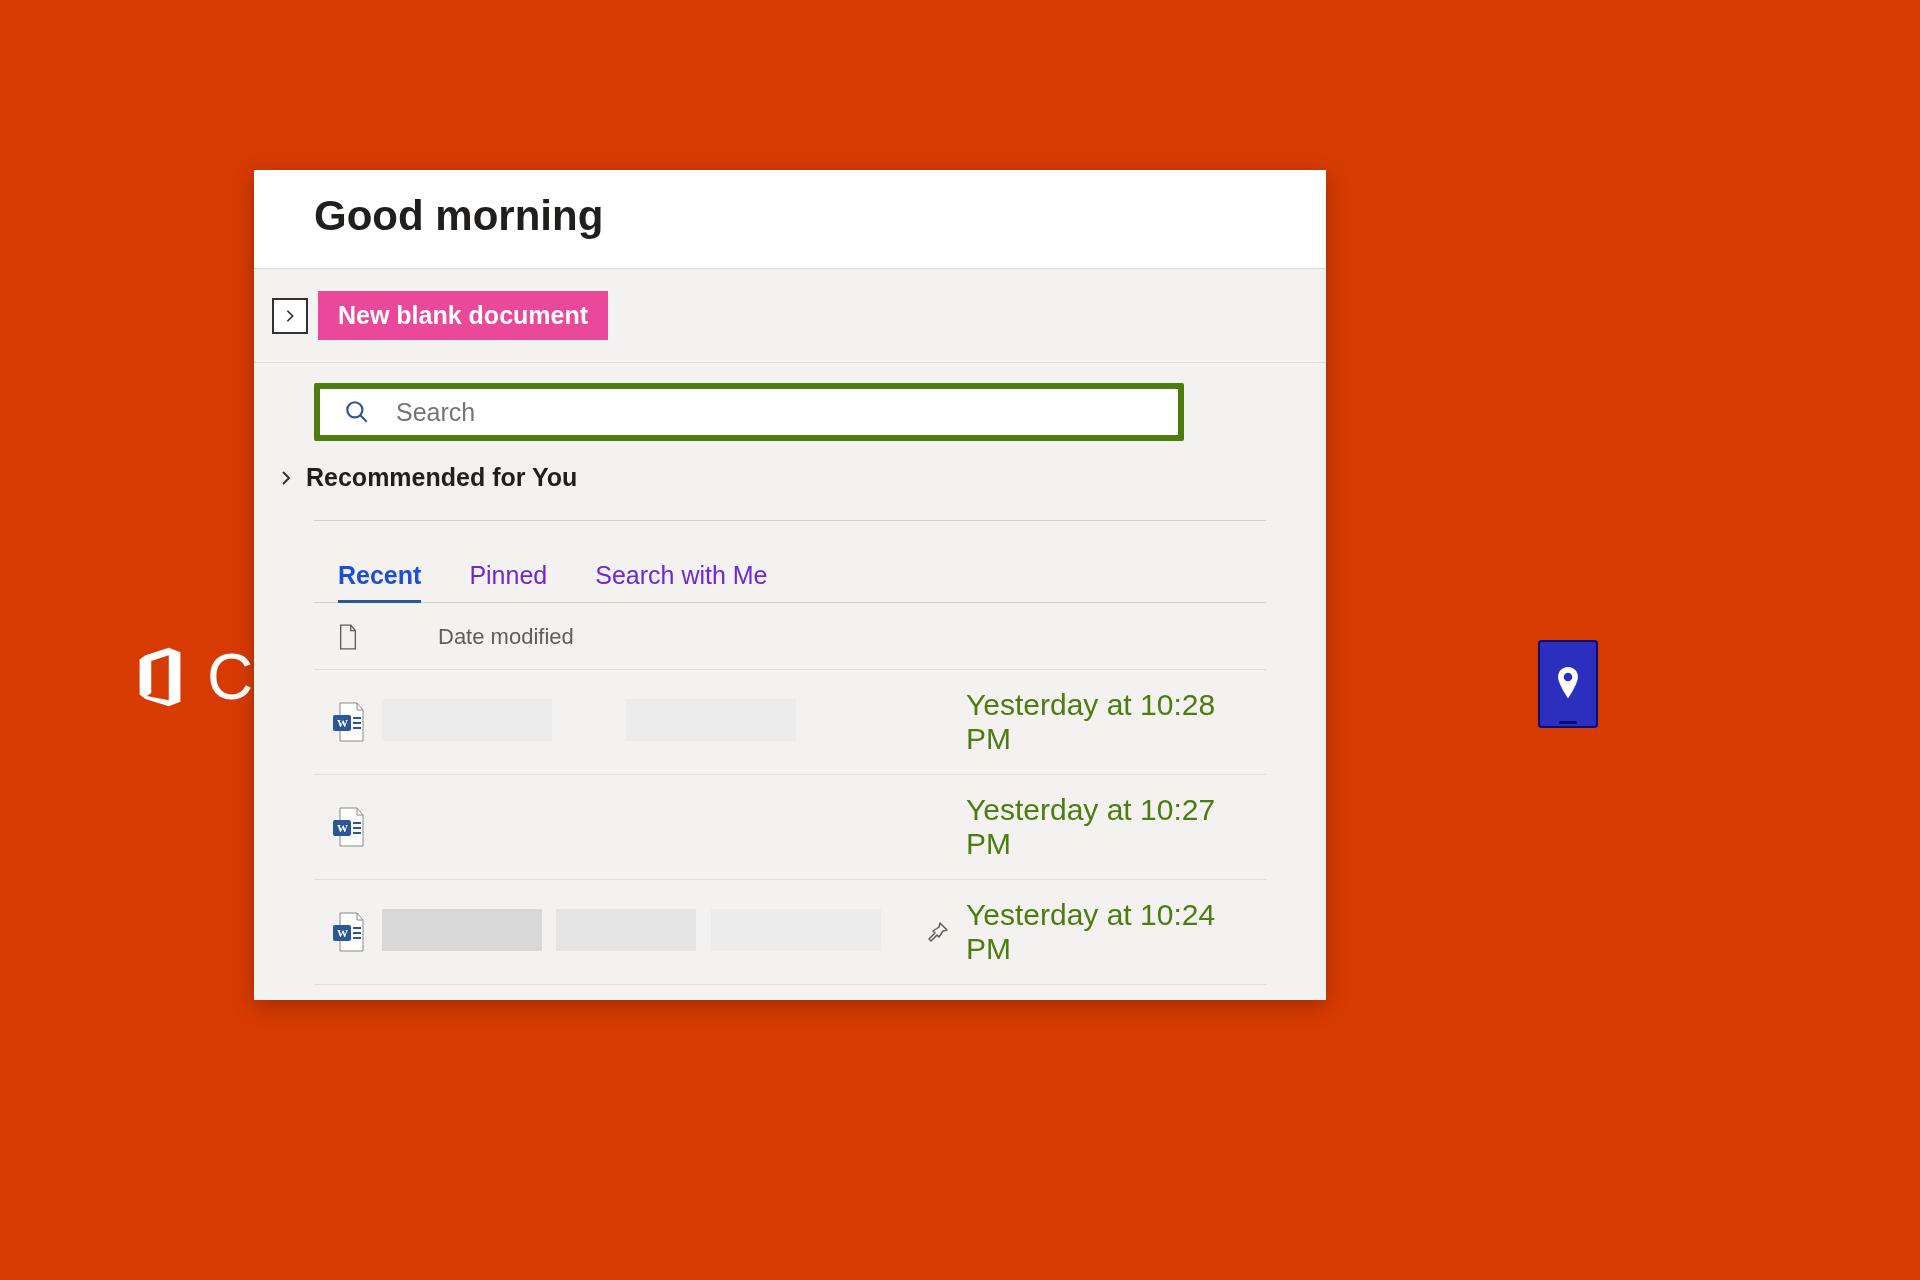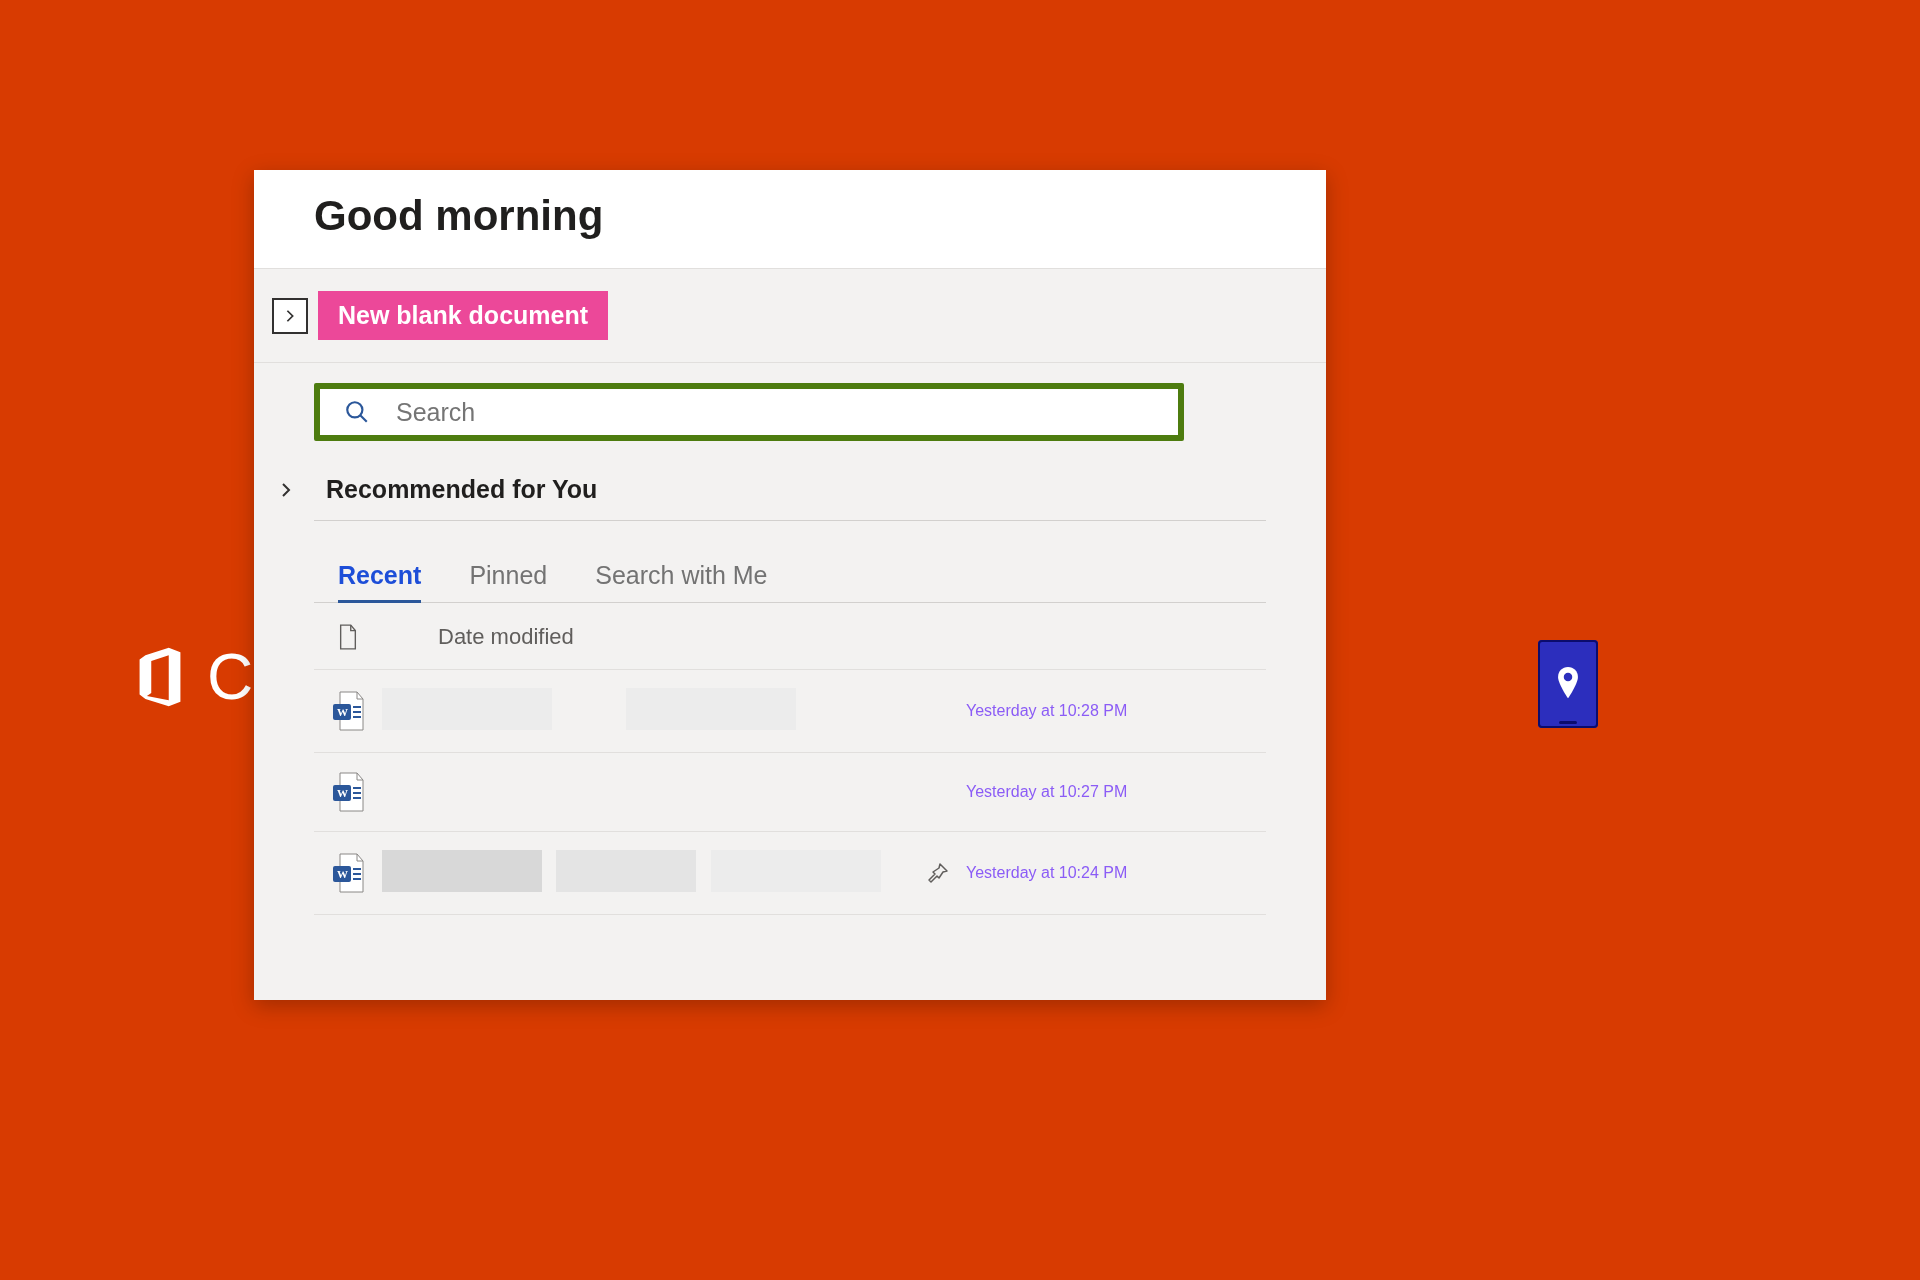--- a/index.html
+++ b/index.html
@@ -87,38 +87,38 @@
     border: none;
     outline: none;
     font-size: 25px;
     color: #605e5c;
     flex: 1;
     background: transparent;
   }
   .recommended {
     display: flex;
     align-items: center;
-    gap: 32px;
-    margin-top: 34px;
-    padding-bottom: 16px;
+    gap: 12px;
+    margin-top: 22px;
+    padding-bottom: 28px;
     border-bottom: 1px solid #d2d0ce;
     cursor: pointer;
   }
   .recommended svg { width: 16px; height: 16px; margin-left:-36px; }
   .recommended-label { font-size: 25px; font-weight: 600; color: #201f1e; }
   .tabs {
     display: flex;
     gap: 48px;
     margin-top: 40px;
     border-bottom: 1px solid #d2d0ce;
     padding-bottom: 0;
   }
   .tab {
     font-size: 25px;
-    color: #737373;
+    color: #6d28d9;
     padding-bottom: 12px;
     cursor: pointer;
     position: relative;
   }
   .tab.active {
     font-weight: 600;
     color: #1d4ed8;
     margin-left: 24px;
   }
   .tab.active::after {
@@ -142,21 +142,21 @@
   .col-date { width: 300px; }
   .doc-row {
     display: flex;
     align-items: center;
     padding: 18px 0;
     border-bottom: 1px solid #e1dfdd;
     cursor: pointer;
   }
   .doc-row .col-icon svg { width: 36px; height: 42px; }
   .blur-block { display:inline-block; height: 42px; background: #ececec; margin-right:10px; }
-  .date-text { color: #8b5cf6; font-size: 16px; }
+  .date-text { color: #4d7c0f; font-size: 30px; }
   .pin-icon svg { width: 24px; height: 24px; stroke:#605e5c; fill:none; }
   .header-file-icon svg { width:22px; height:28px; }
   .device-icon {
     position: absolute;
     left: 1538px;
     top: 640px;
     width: 60px;
     height: 88px;
     background: #2c2ebd;
     border-radius: 4px;

